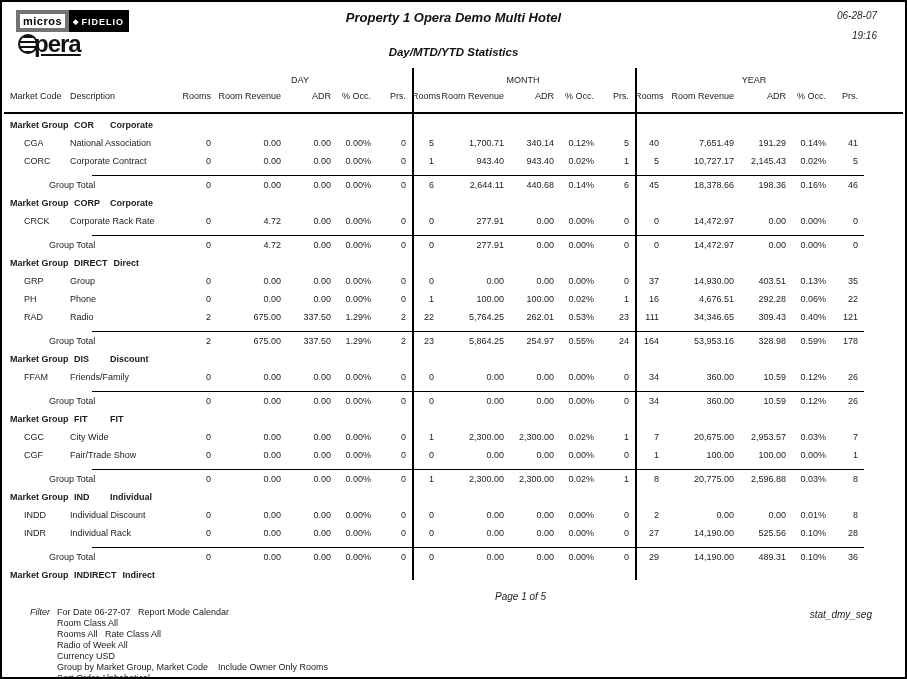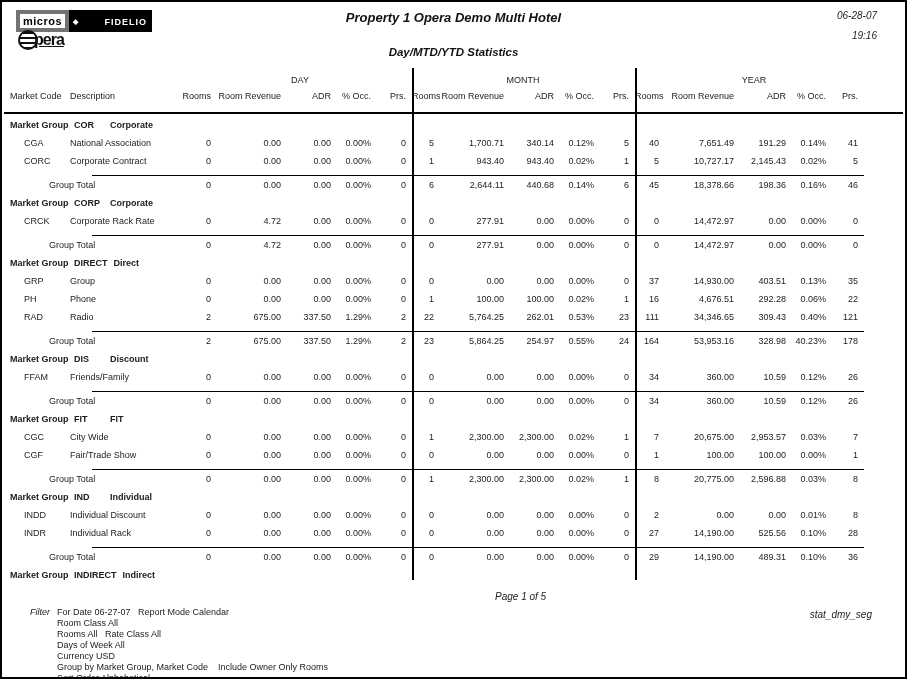--- a/index.html
+++ b/index.html
@@ -4,26 +4,26 @@
 <style>
   html,body{margin:0;padding:0;background:#e8e8e8;}
   .page{
     position:relative; width:903px; height:675px; background:#fff;
     border:2px solid #000; box-sizing:content-box; overflow:hidden;
     font-family:"Liberation Sans", sans-serif; color:#1c1c1c;
   }
   
   .mf-logo{position:absolute;left:14px;top:8px;display:flex;align-items:stretch;font-size:11px;font-weight:bold;}
   .mf-micros{border:4px solid #737373;background:#fff;color:#000;padding:1px 3px;letter-spacing:.5px;}
-  .mf-fidelio{background:#000;color:#fff;padding:3px 5px 1px 4px;letter-spacing:1px;font-size:9px;display:flex;align-items:center;gap:23px;}
+  .mf-fidelio{background:#000;color:#fff;padding:3px 5px 1px 4px;letter-spacing:1px;font-size:9px;display:flex;align-items:center;}
   .mf-diamond{font-size:7px;margin-right:2px;}
   .opera-logo{position:absolute;left:16px;top:28px;display:flex;align-items:center;color:#111;}
   .opera-globe{width:20px;height:20px;border-radius:50%;border:2px solid #111;box-sizing:border-box;
     background:repeating-linear-gradient(#111 0 2px,#fff 2px 5px);margin-right:-4px;}
-  .opera-text{font-size:16px;font-weight:bold;letter-spacing:-1px;text-decoration:underline;}
+  .opera-text{font-size:24px;font-weight:bold;letter-spacing:-1px;text-decoration:underline;}
   .rpt-title{position:absolute;left:0;right:0;top:8px;text-align:center;font-size:13px;font-weight:bold;font-style:italic;color:#111;}
   .rpt-date{position:absolute;right:28px;top:8px;font-size:10px;font-style:italic;}
   .rpt-time{position:absolute;right:28px;top:28px;font-size:10px;font-style:italic;}
   .rpt-subtitle{position:absolute;left:0;right:0;top:44px;text-align:center;font-size:11.5px;font-weight:bold;font-style:italic;color:#111;}
   
   .period{position:absolute;top:73px;font-size:9px;text-align:center;width:60px;}
   .col-header-row{position:absolute;left:8px;top:85px;}
   .head-rule{position:absolute;left:2px;right:2px;top:110px;height:2px;background:#000;}
   .vline{position:absolute;top:66px;height:512px;width:2px;background:#000;}
   
@@ -270,21 +270,21 @@
         <div class="cell num">1.29%</div>
         <div class="cell num">2</div>
         <div class="cell num">23</div>
         <div class="cell num">5,864.25</div>
         <div class="cell num">254.97</div>
         <div class="cell num">0.55%</div>
         <div class="cell num">24</div>
         <div class="cell num">164</div>
         <div class="cell num">53,953.16</div>
         <div class="cell num">328.98</div>
-        <div class="cell num">40.23%</div>
+        <div class="cell num">0.59%</div>
         <div class="cell num">178</div>
       </div>
       <div class="row">
         <div class="cell left bold">Market Group</div>
         <div class="cell left mg-info"><span class="mg-code bold">DIS</span><span class="bold">Discount</span></div>
       </div>
       <div class="row">
         <div class="cell left code-cell">FFAM</div>
         <div class="cell left">Friends/Family</div>
         <div class="cell num">0</div>
@@ -449,21 +449,21 @@
         <div class="cell left mg-info"><span class="mg-code bold">INDIRECT</span><span class="bold">Indirect</span></div>
       </div>
     </div>
 
   <div class="footer-filter">
     <div class="filter-label">Filter</div>
     <div class="filter-lines">
         <div>For Date 06-27-07   Report Mode Calendar</div>
         <div>Room Class All</div>
         <div>Rooms All   Rate Class All</div>
-        <div>Days of Week All</div>
+        <div>Radio of Week All</div>
         <div>Currency USD</div>
         <div>Group by Market Group, Market Code    Include Owner Only Rooms</div>
         <div>Sort Order Alphabetical</div>
       </div>
   </div>
   <div class="page-info">Page 1 of 5</div>
   <div class="report-name">stat_dmy_seg</div>
 
 </div>
 

